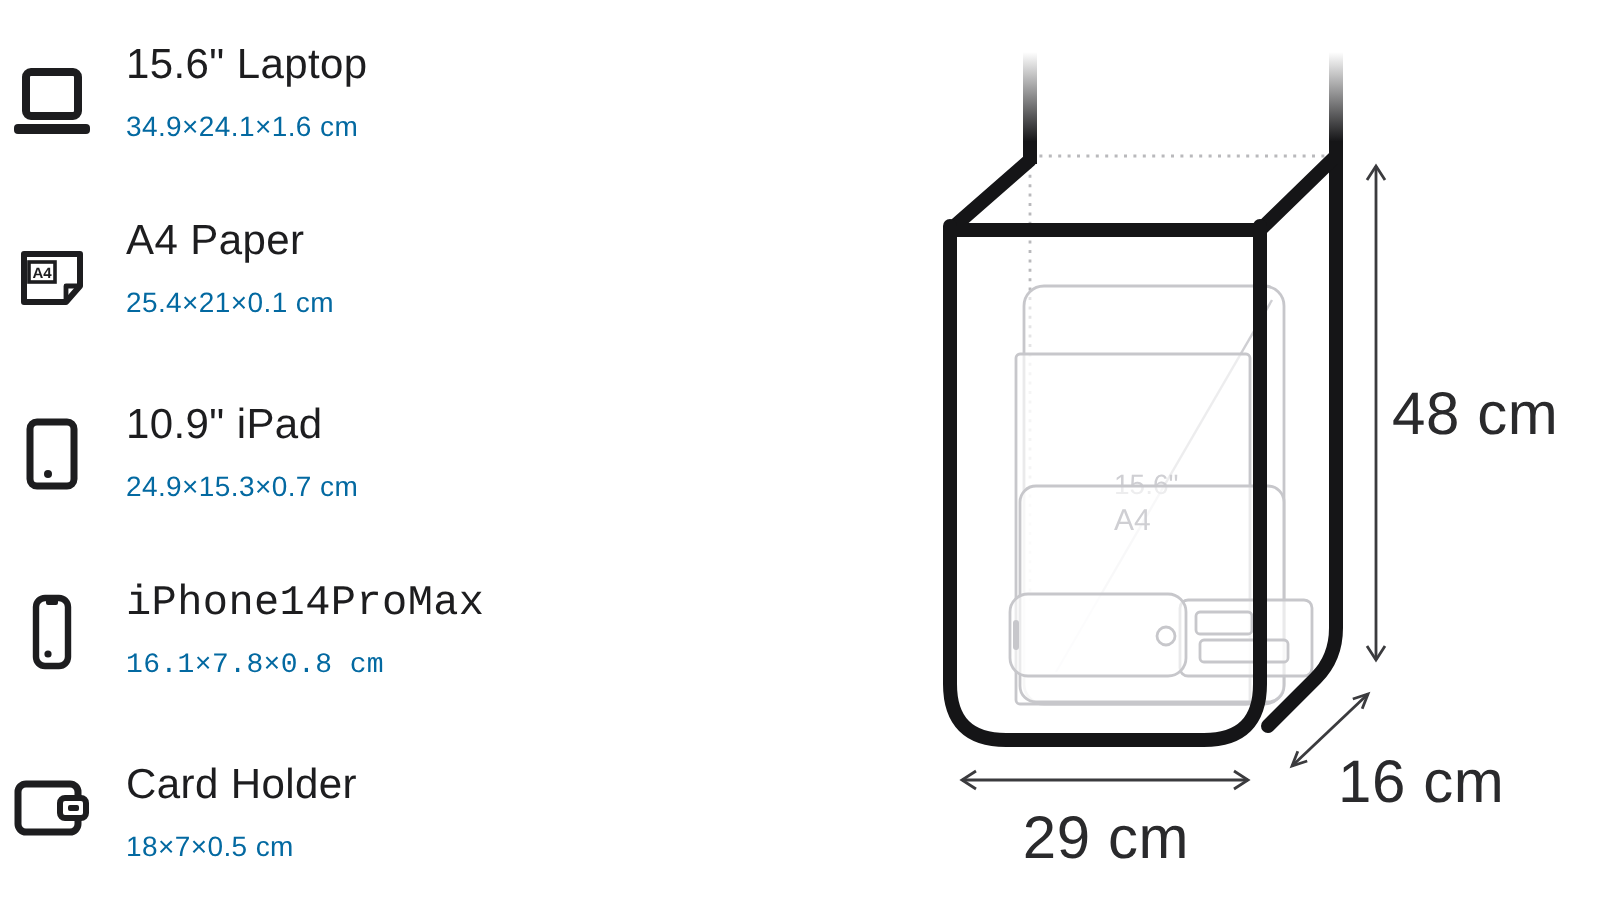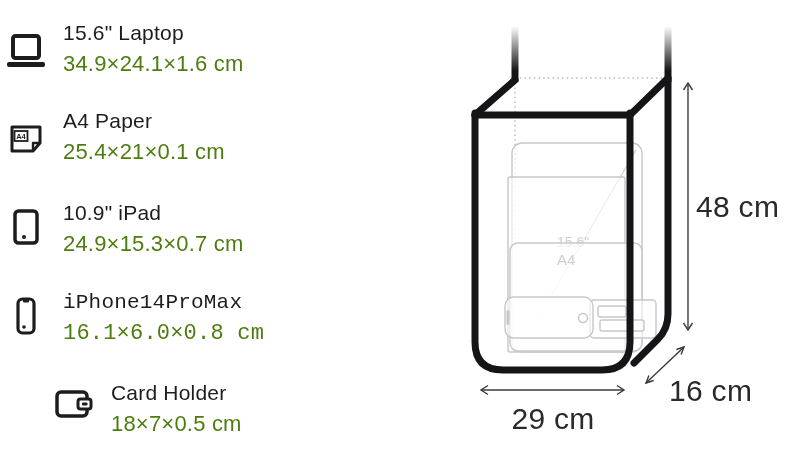--- a/index.html
+++ b/index.html
@@ -7,26 +7,26 @@
     width:800px;height:455px;overflow:hidden;background:#ffffff;
     font-family:"Liberation Sans","DejaVu Sans",sans-serif;
     position:relative;
   }
   .canvas{position:absolute;inset:0;}
   .item-list{position:absolute;left:0;top:0;width:440px;height:455px;}
   .item-row{position:absolute;left:0;display:flex;align-items:flex-start;width:440px;}
   .icon-col{width:52px;display:flex;justify-content:center;flex:0 0 52px;}
   .text-col{margin-left:11px;}
   .item-title{font-size:21px;line-height:25px;color:#1d1d1f;letter-spacing:.2px;}
-  .item-dims{font-size:22px;line-height:19px;color:#4d7c0f;margin-top:9px;letter-spacing:.2px;}
+  .item-dims{font-size:14px;line-height:19px;color:#0369a1;margin-top:9px;letter-spacing:.2px;}
   .row-0{top:20px;}  .row-0 .icon-col{padding-top:12px;}
   .row-1{top:108px;} .row-1 .icon-col{padding-top:16px;}
   .row-2{top:200px;} .row-2 .icon-col{padding-top:8px;}
   .row-3{top:290px;font-family:Liberation Mono, monospace;} .row-3 .icon-col{padding-top:6px;}
-  .row-4{top:380px;margin-left:48px;} .row-4 .icon-col{padding-top:8px;}
+  .row-4{top:380px;} .row-4 .icon-col{padding-top:8px;}
   .item-icon{display:block;}
   .diagram{position:absolute;left:440px;top:0;}
   .diagram text{font-family:"Liberation Sans","DejaVu Sans",sans-serif;}
   .dim-label{font-size:30px;fill:#2a2a2c;letter-spacing:.3px;}
   .ghost{stroke:#c7c7cb;stroke-width:1.4;fill:#ffffff;fill-opacity:.62;}
   .ghost-line{stroke:#cfcfd3;stroke-width:1.2;fill:none;}
   .ghost-text{fill:#cfcfd3;}
   .dotted{stroke:#b9b9bc;stroke-width:1.4;fill:none;stroke-dasharray:1.5 3.2;}
   .bag{stroke:#151517;stroke-width:7;fill:none;stroke-linecap:round;stroke-linejoin:round;}
   .arrow{stroke:#3b3b3e;stroke-width:1.4;fill:none;}
@@ -84,21 +84,21 @@
     <div class="item-row row-3">
       <div class="icon-col">
         <svg class="item-icon" width="24" height="40" viewBox="0 0 24 40">
           <rect class="icon-stroke" x="4" y="3" width="16" height="34" rx="4.5" stroke-width="3.2"></rect>
           <rect class="icon-fill" x="9" y="3" width="6" height="3.5" rx="1"></rect>
           <circle class="icon-fill" cx="10" cy="31" r="1.8"></circle>
         </svg>
       </div>
       <div class="text-col">
         <div class="item-title">iPhone14ProMax</div>
-        <div class="item-dims">16.1×6.0×0.8 cm</div>
+        <div class="item-dims">16.1×7.8×0.8 cm</div>
       </div>
     </div>
 
     <div class="item-row row-4">
       <div class="icon-col">
         <svg class="item-icon" width="40" height="32" viewBox="0 0 40 32">
           <rect class="icon-stroke" x="3" y="4" width="30" height="24" rx="4" stroke-width="3.5"></rect>
           <rect x="24" y="11" width="13" height="10" rx="2.5" fill="#ffffff" stroke="#1d1d1f" stroke-width="3"></rect>
           <rect class="icon-fill" x="28" y="14.5" width="5.5" height="3" rx="1"></rect>
         </svg>

